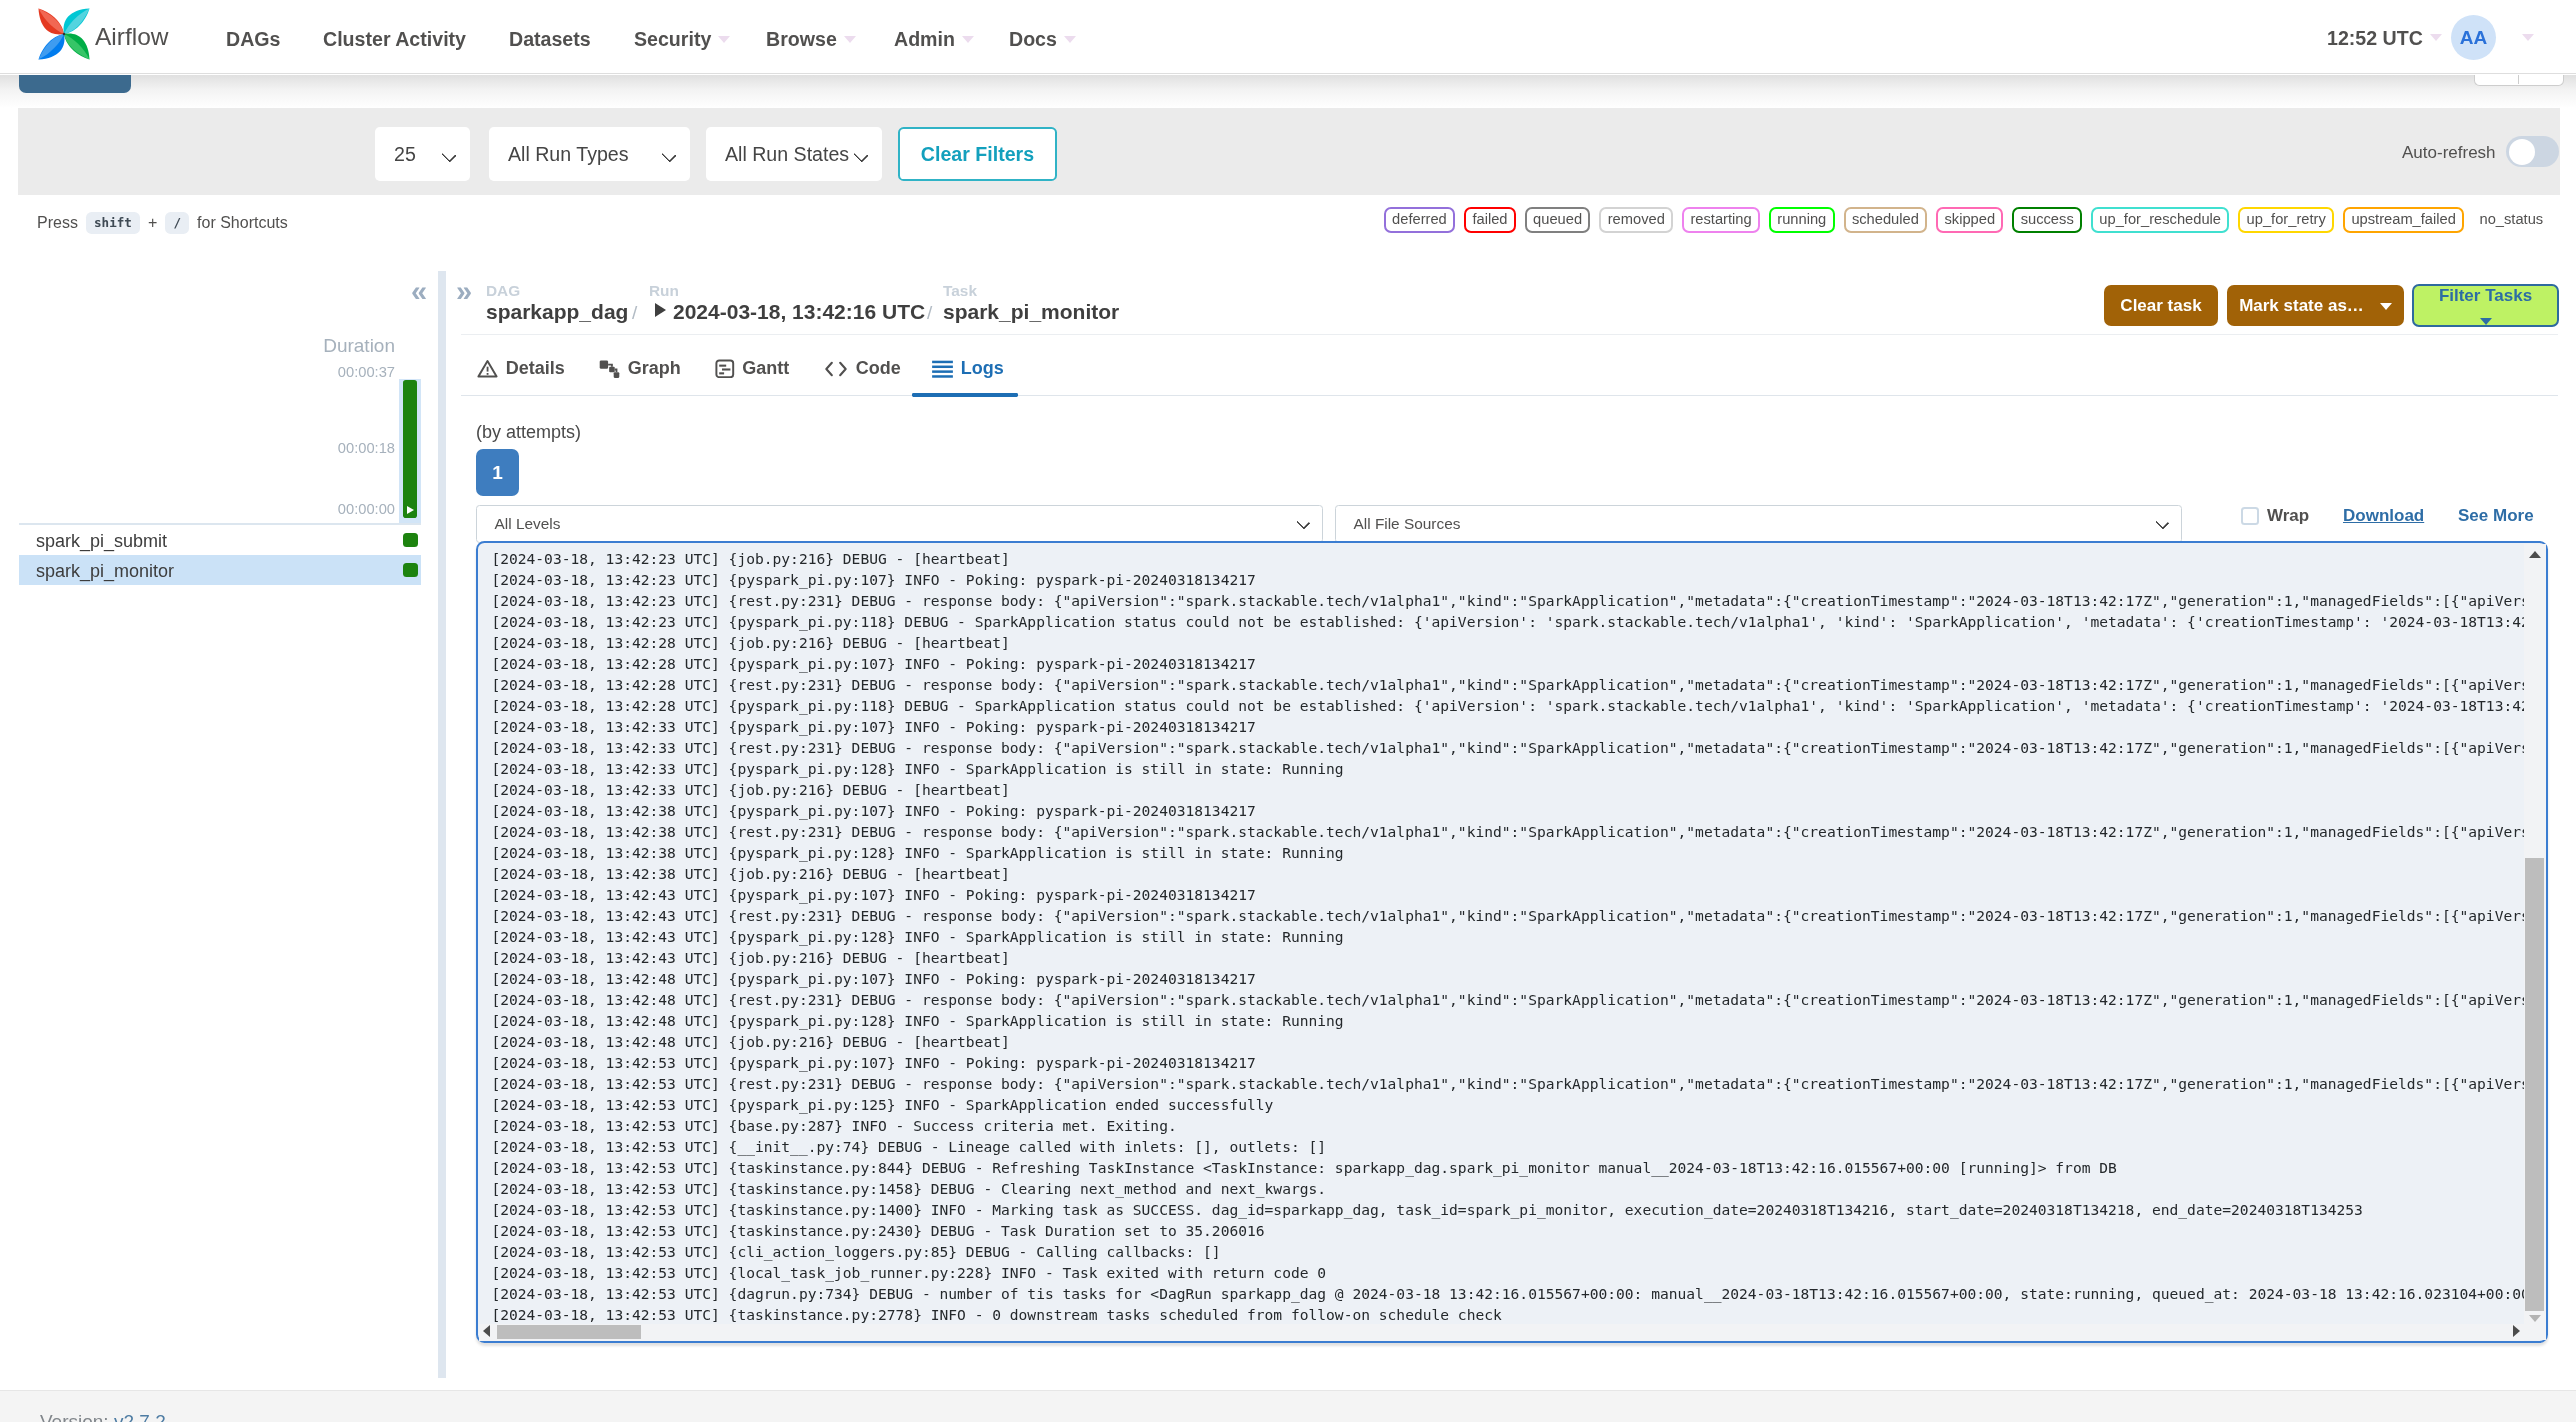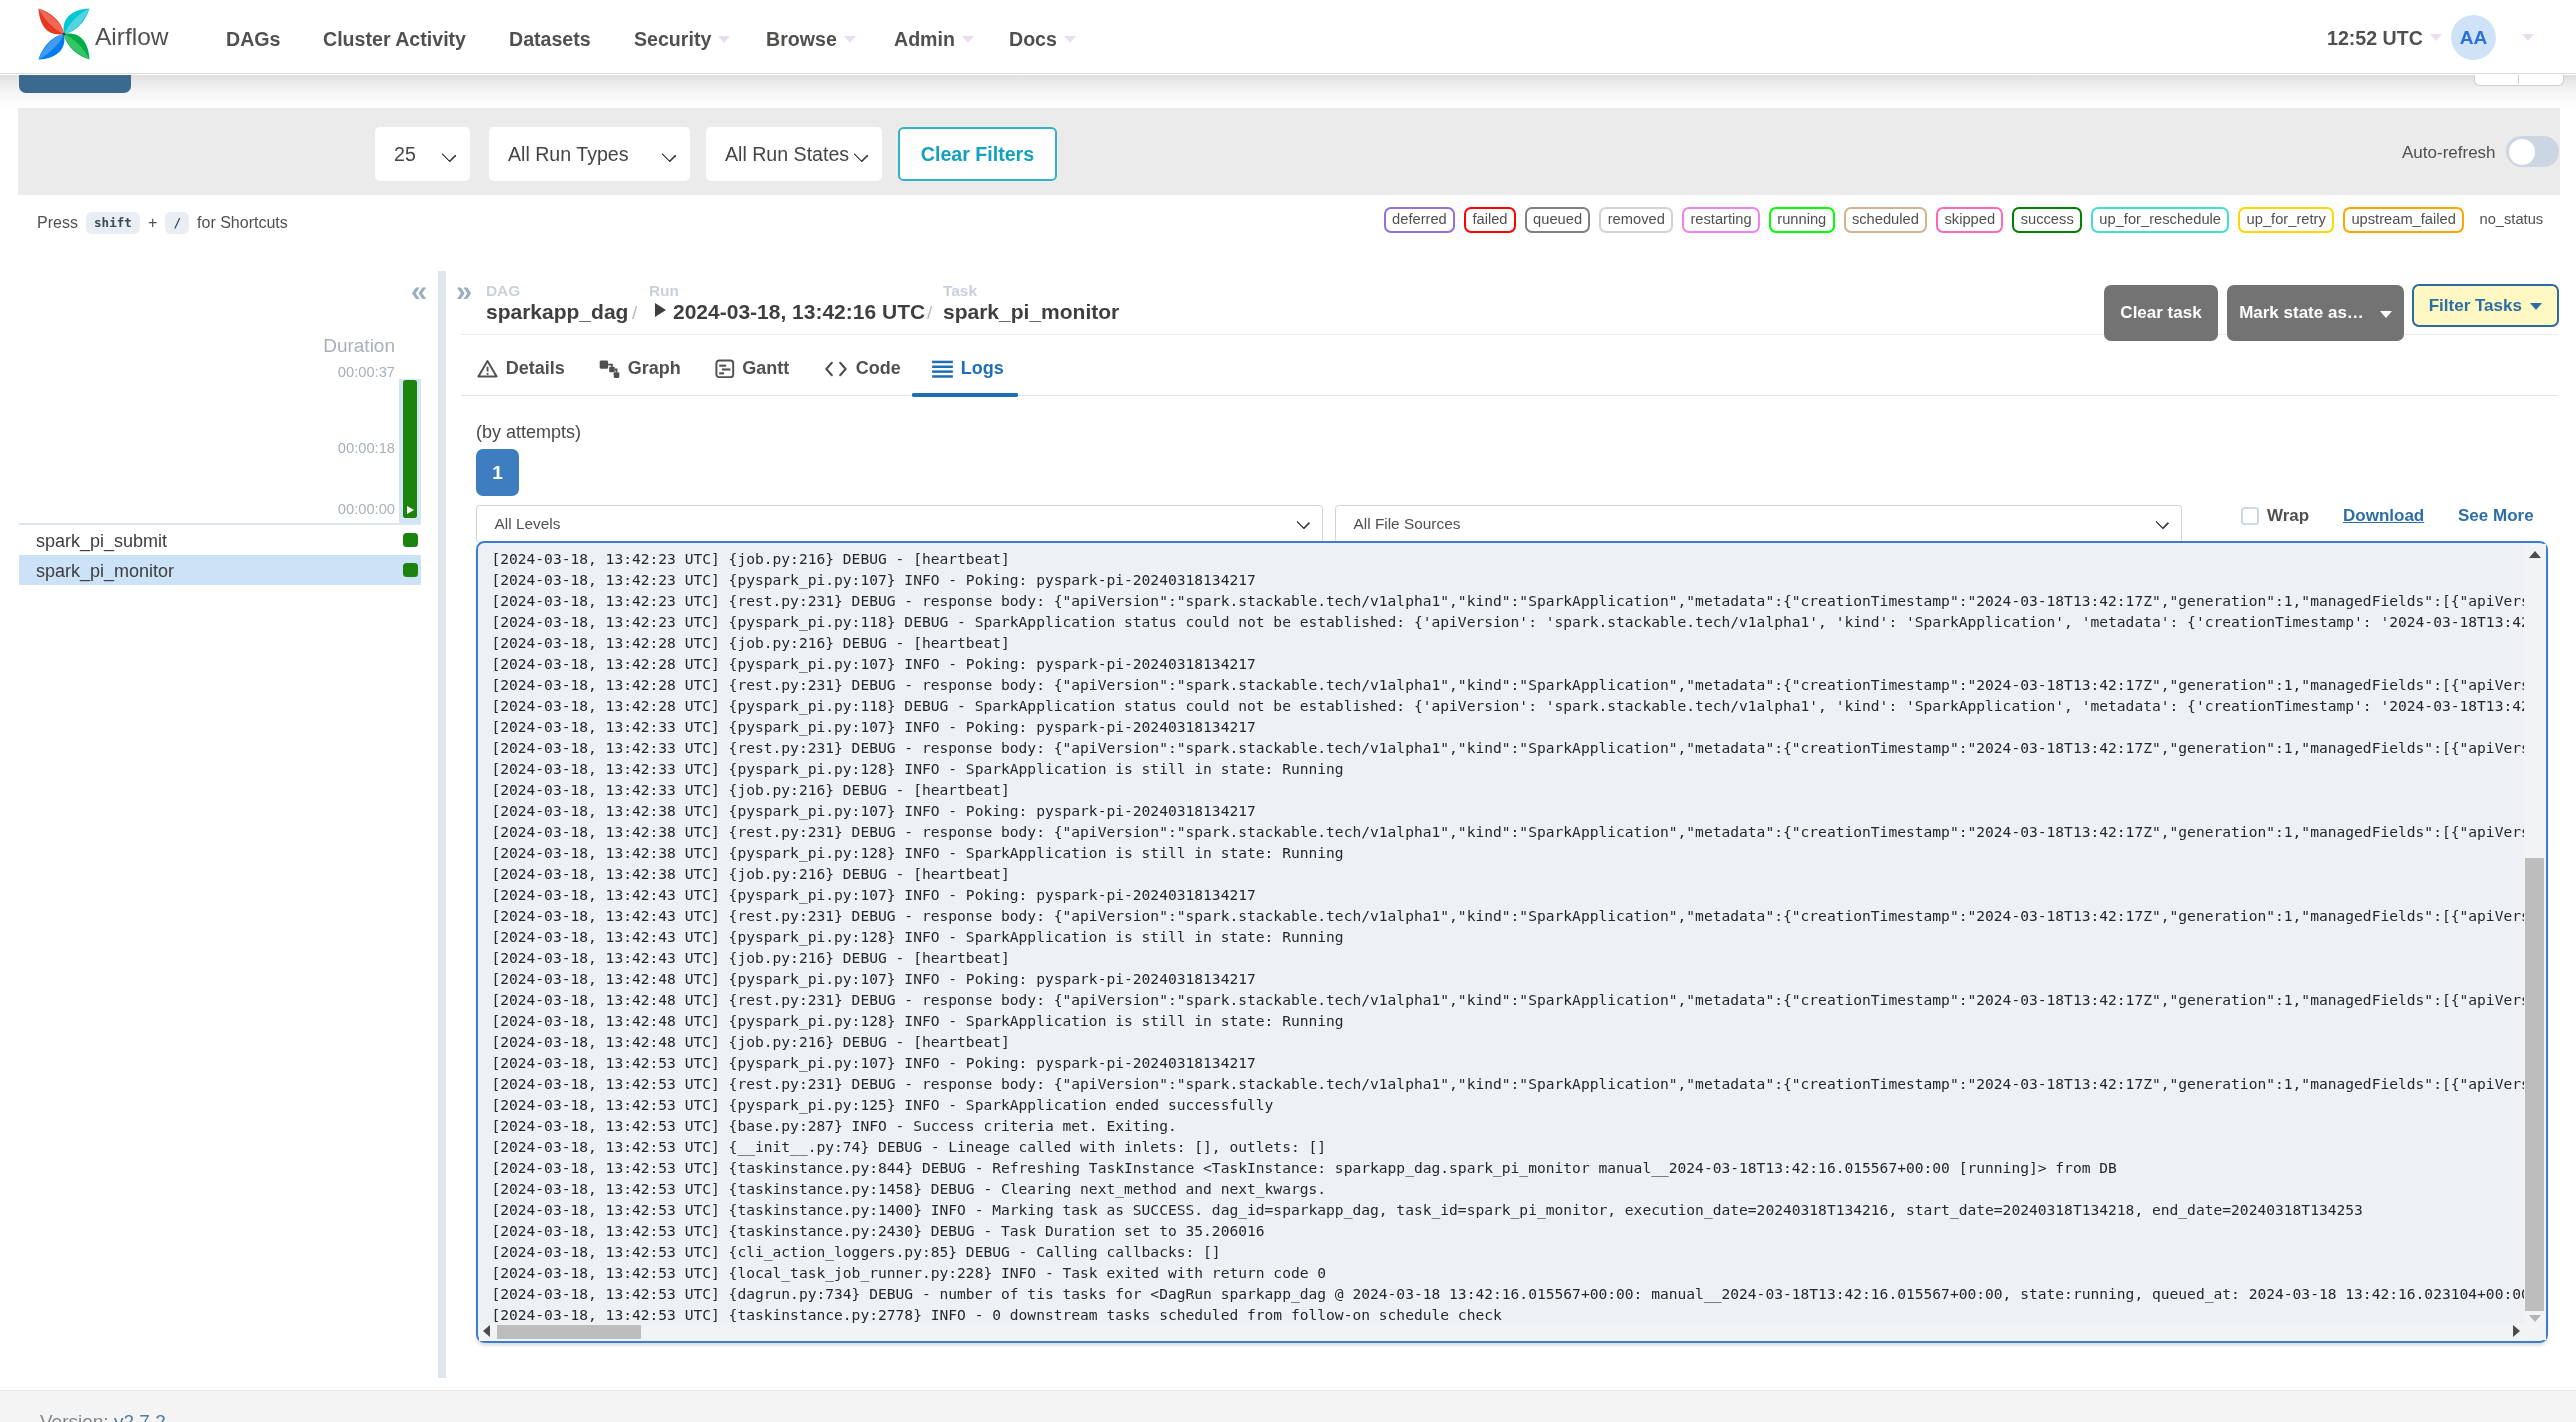--- a/index.html
+++ b/index.html
@@ -58,23 +58,23 @@
   .v-divider { position:absolute; left:438px; top:271px; width:8.4px; height:1107px; background:#dee6ef; }
 
   
   .bc-label { position:absolute; top:282px; font-size:15.4px; font-weight:bold; color:#c8d1da; }
   .bc-value { position:absolute; top:300px; font-size:21px; font-weight:bold; color:#3f3f3f; white-space:nowrap; }
   .bc-sep { position:absolute; top:302px; font-size:19px; color:#b2bbc4; }
   .run-play { position:absolute; left:655px; top:303px; width:0; height:0; border-top:7px solid transparent; border-bottom:7px solid transparent; border-left:11.2px solid #3f3f3f; }
   .bc-border { position:absolute; left:461px; top:334px; width:2097px; height:1.4px; background:#ebeef1; }
 
   
-  .btn-blue { position:absolute; top:285px; height:56px; background:#737373; border-radius:7px; color:#fff; font-weight:bold; font-size:17px; display:flex; align-items:center; justify-content:center; gap:8.4px; }
+  .btn-blue { position:absolute; top:285px; height:41px; background:#a16207; border-radius:7px; color:#fff; font-weight:bold; font-size:17px; display:flex; align-items:center; justify-content:center; gap:8.4px; }
   .caret-white { display:inline-block; width:0; height:0; border-left:6.3px solid transparent; border-right:6.3px solid transparent; border-top:7px solid #ffffff; margin-top:2.8px; }
-  .btn-outline { position:absolute; top:284px; height:43px; background:#fef9c3; border:2.1px solid #2e6a9e; border-radius:7px; color:#2d6da4; font-weight:bold; font-size:17px; display:flex; align-items:center; justify-content:center; gap:8.4px; }
+  .btn-outline { position:absolute; top:284px; height:43px; background:#bef264; border:2.1px solid #2e6a9e; border-radius:7px; color:#2d6da4; font-weight:bold; font-size:17px; display:flex; align-items:center; justify-content:center; gap:8.4px;flex-direction:column; }
   .caret-blue { display:inline-block; width:0; height:0; border-left:6.3px solid transparent; border-right:6.3px solid transparent; border-top:7px solid #2d6da4; margin-top:2.8px; }
 
   
   .tabs-border { position:absolute; left:461px; top:395px; width:2097px; height:1.4px; background:#dfe5eb; }
   .tab { position:absolute; top:358px; font-size:18px; font-weight:bold; color:#51504f; display:flex; align-items:center; gap:7.7px; }
   .tab.active { color:#1d6eb4; }
   .tab-underline { position:absolute; left:912px; top:393px; width:106px; height:4.2px; background:#1d6eb4; border-radius:1.4px; }
   .tab svg { display:block; }
 
   

